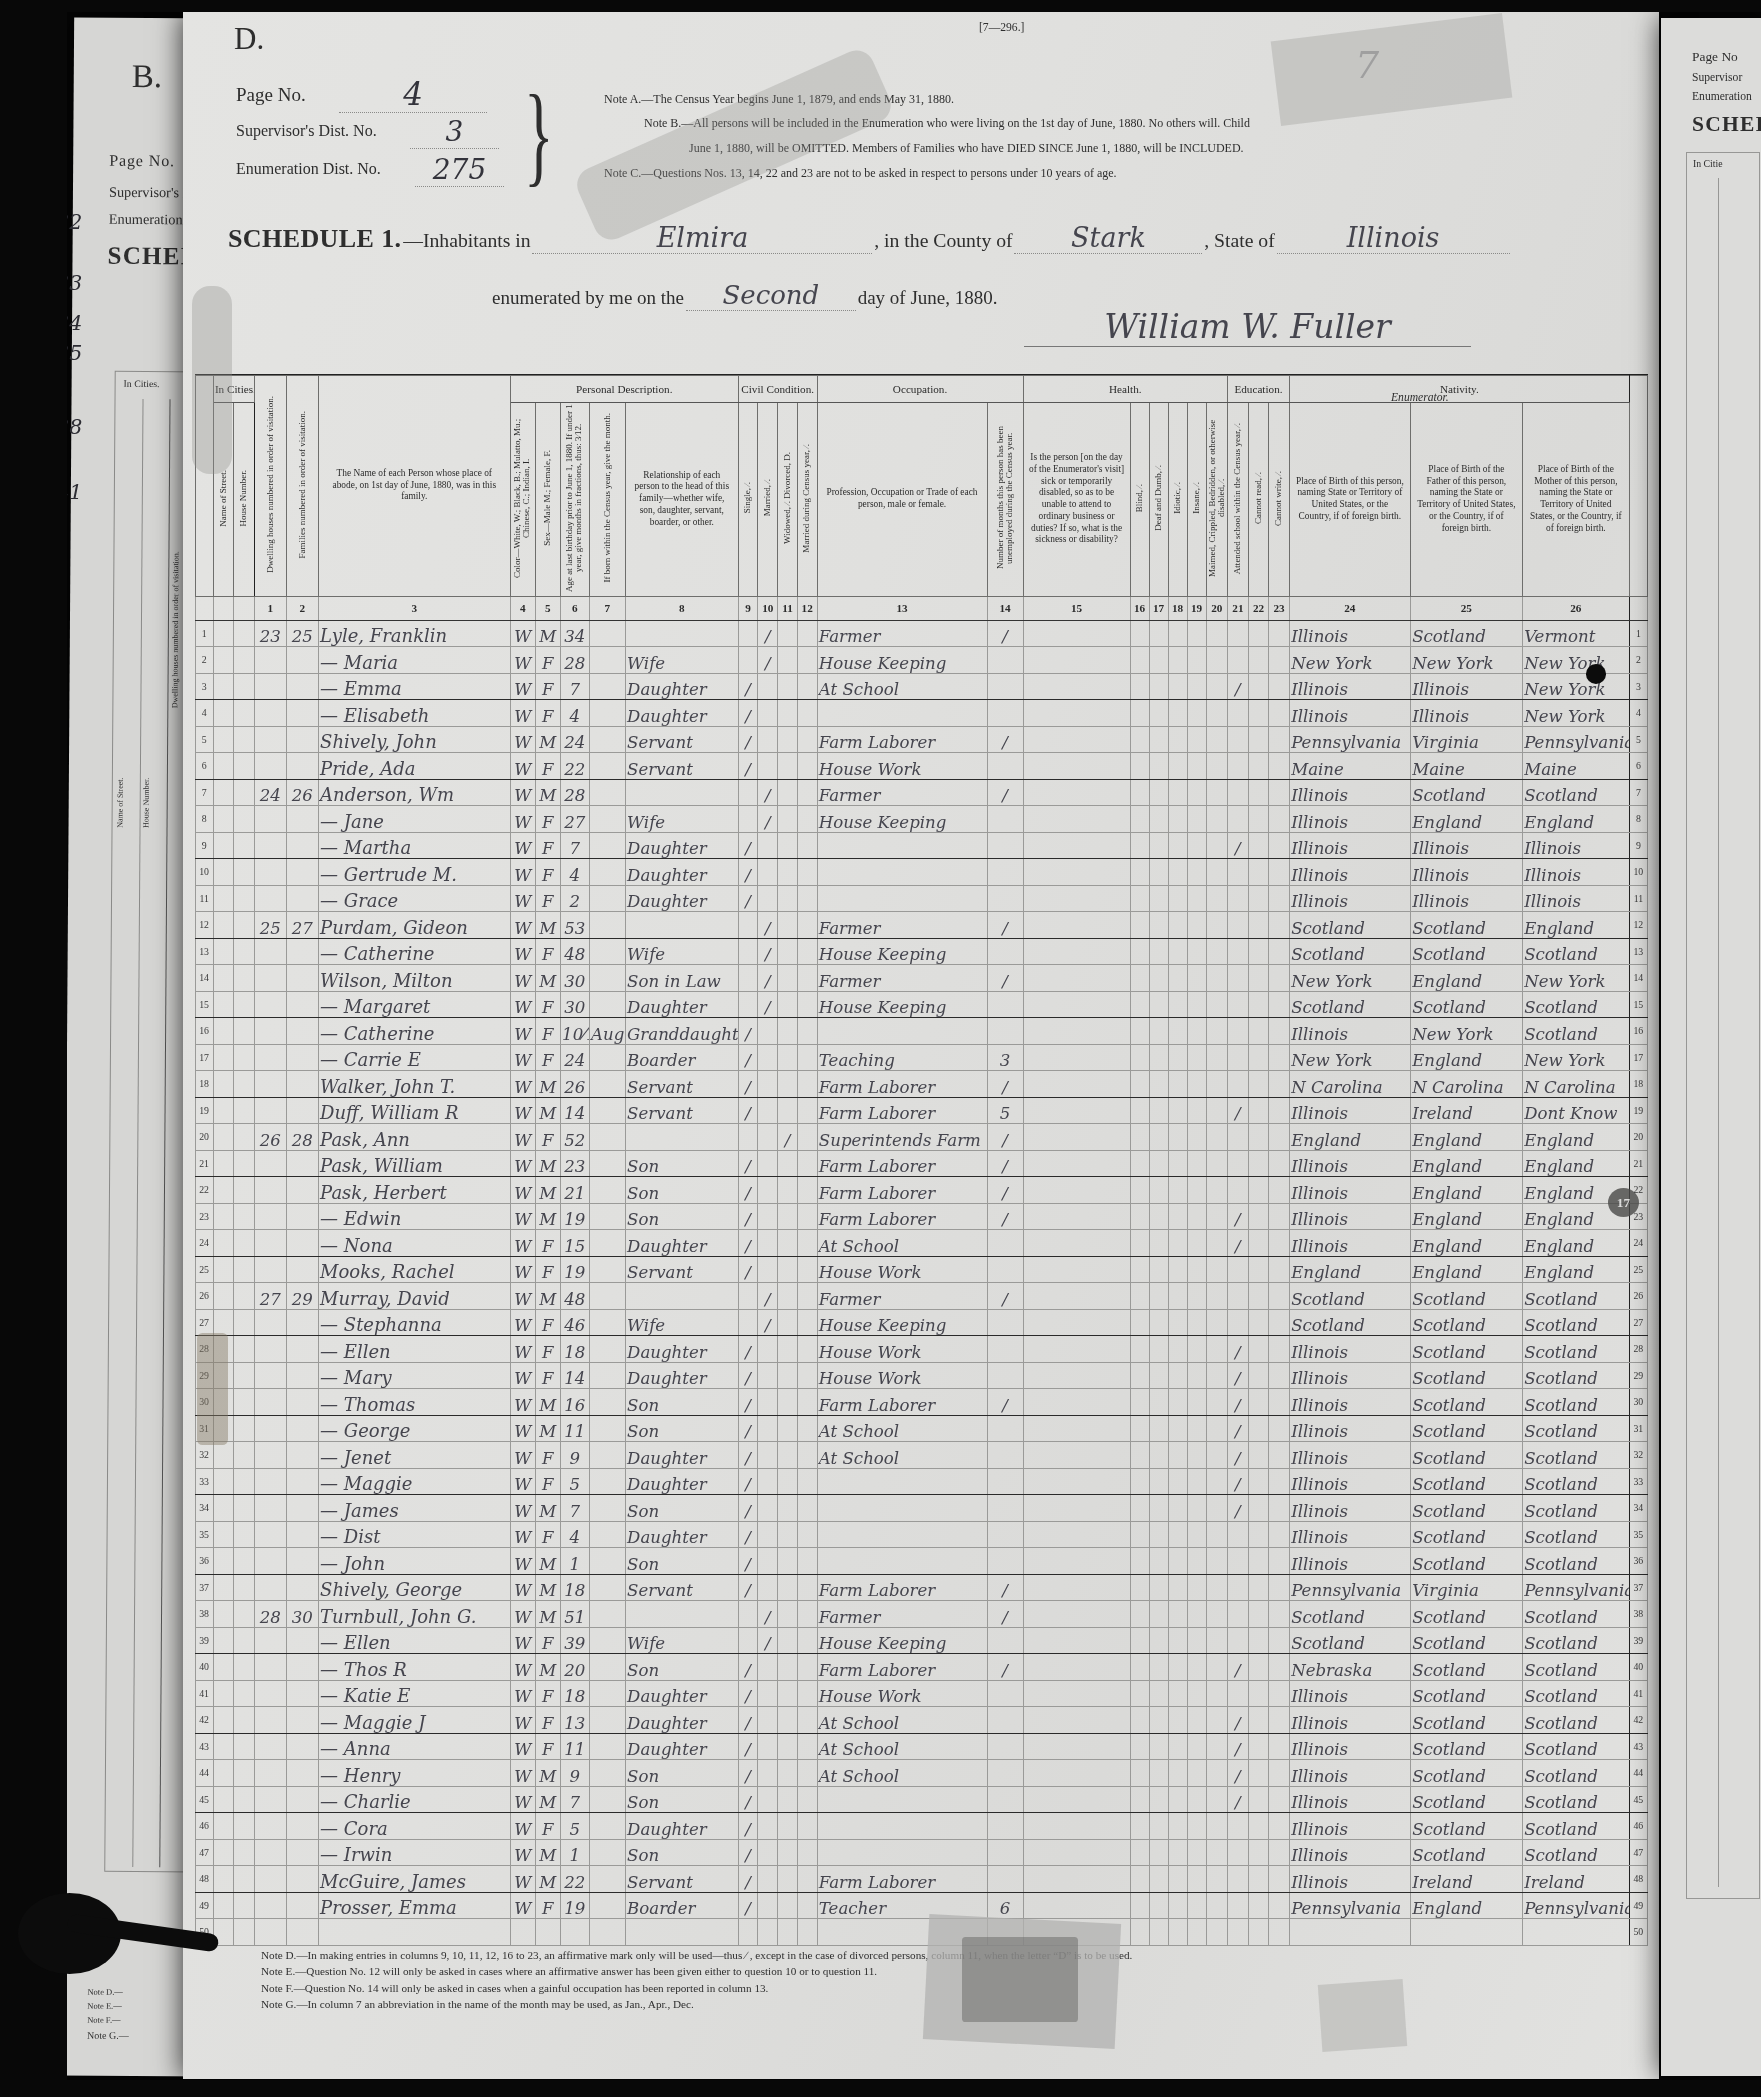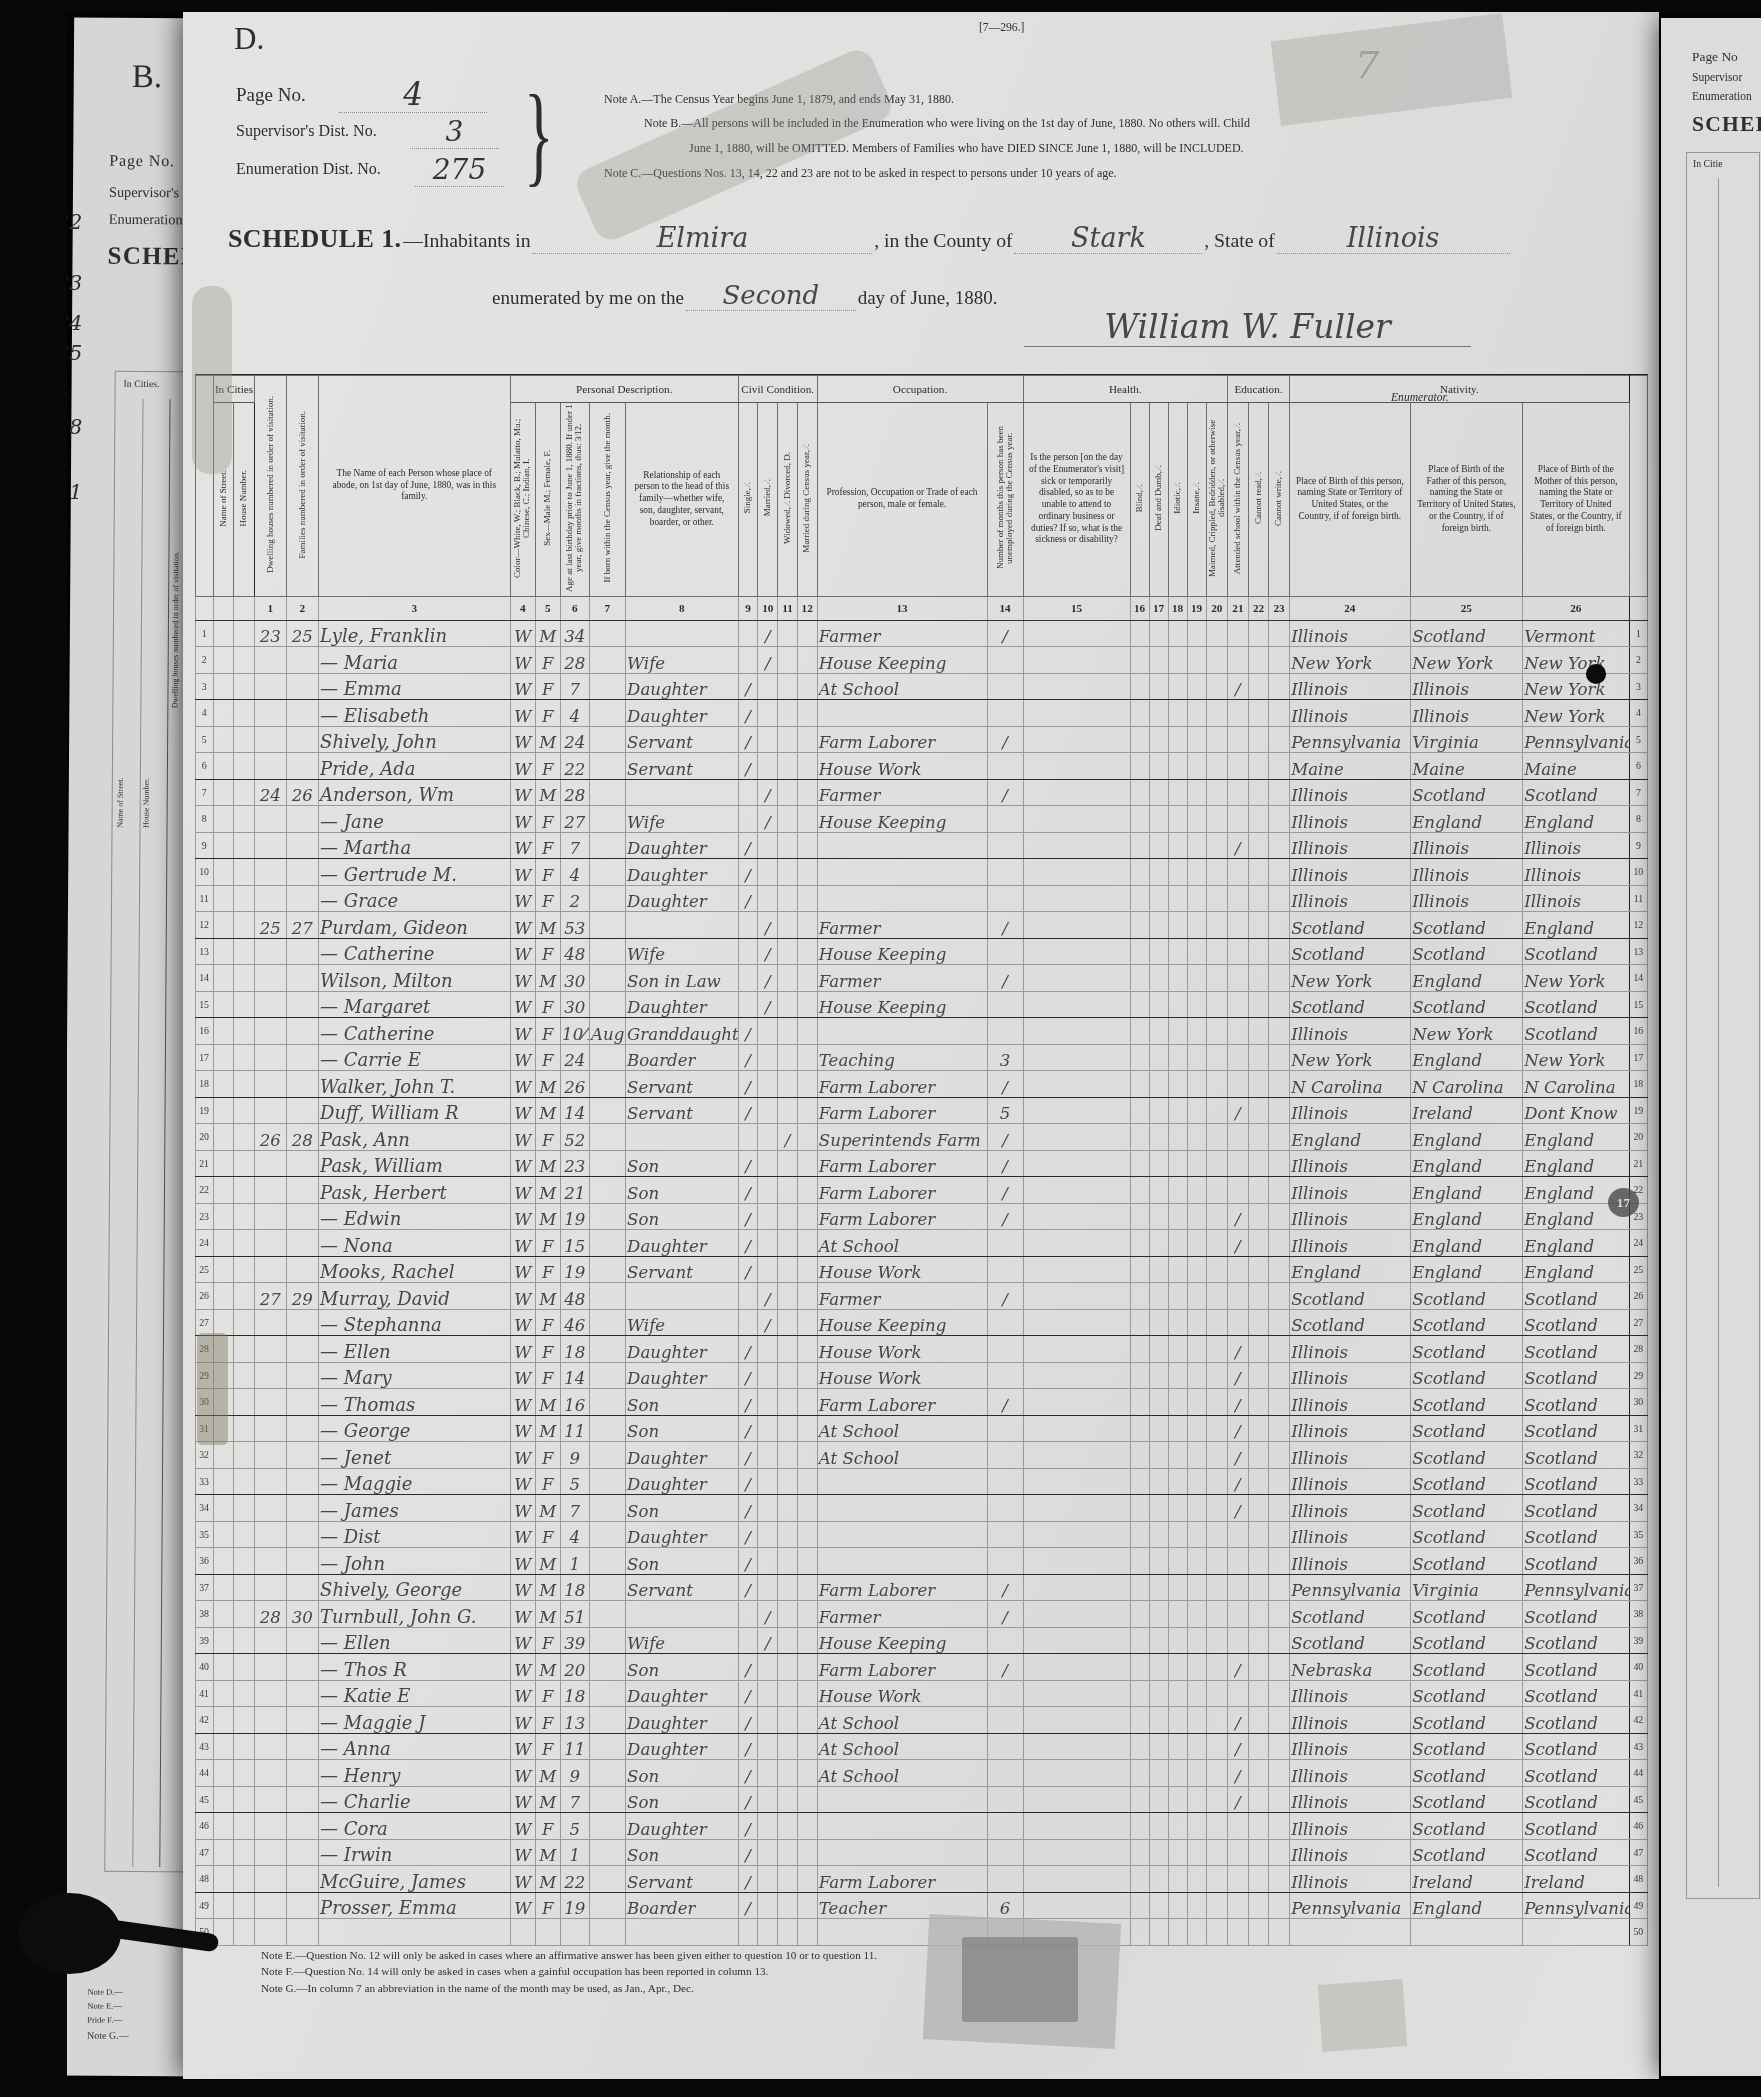--- a/index.html
+++ b/index.html
@@ -58,21 +58,21 @@
   <div class="abs" style="left:43px;top:353px;width:89px;height:1499px;border:0.9px solid #8a8a88;">
     <div class="abs pr" style="left:8px;top:6.3px;font-size:9.8px;">In Cities.</div>
     <div class="abs" style="left:27px;top:27px;width:0;height:1468px;border-left:0.4px solid #8a8a88;"></div>
     <div class="abs" style="left:54px;top:27px;width:0;height:1468px;border-left:1.3px solid #555;"></div>
     <div class="abs pr vert" style="left:3.6px;top:295px;font-size:8px;height:161px;">Name of Street.</div>
     <div class="abs pr vert" style="left:30px;top:295px;font-size:8px;height:161px;">House Number.</div>
     <div class="abs pr vert" style="left:58px;top:148px;font-size:8px;height:313px;">Dwelling houses numbered in order of visitation.</div>
   </div>
   <div class="abs pr" style="left:27px;top:1969px;font-size:8.5px;">Note D.—</div>
   <div class="abs pr" style="left:27px;top:1983px;font-size:8.5px;">Note E.—</div>
-  <div class="abs pr" style="left:27px;top:1997px;font-size:8.5px;">Pride F.—</div>
+  <div class="abs pr" style="left:27px;top:1997px;font-size:8.5px;">Note F.—</div>
   <div class="abs pr" style="left:27px;top:2012px;font-size:10px;">Note G.—</div>
 </div>
 
 <div id="margin-numbers">
     <div class="abs hw2" style="left: 43px; top: 210px; font-size: 20.6px; color: rgb(44, 44, 51);">332</div>
     <div class="abs hw2" style="left: 43px; top: 271px; font-size: 20.6px; color: rgb(44, 44, 51);">333</div>
     <div class="abs hw2" style="left: 43px; top: 311px; font-size: 20.6px; color: rgb(44, 44, 51);">334</div>
     <div class="abs hw2" style="left: 43px; top: 341px; font-size: 20.6px; color: rgb(44, 44, 51);">335</div>
     <div class="abs hw2" style="left: 43px; top: 415px; font-size: 20.6px; color: rgb(44, 44, 51);">338</div>
     <div class="abs hw2" style="left: 43px; top: 480px; font-size: 20.6px; color: rgb(44, 44, 51);">341</div>
@@ -1837,20 +1837,21 @@
             <td class="c-pob hw bL"></td>
             <td class="c-pf hw"></td>
             <td class="c-pm hw bR"></td>
             <td class="c-n2">50</td>
           </tr>
         </tbody>
   </table>
   </div>
 
   <div class="abs" style="left:78px;top:1937px;width:1365px;">
+    <div class="pr" style="font-size:11.2px;margin-bottom:4.5px;">Note D.—In making entries in columns 9, 10, 11, 12, 16 to 23, an affirmative mark only will be used—thus ∕ , except in the case of divorced persons, column 11, when the letter “D” is to be used.</div>
     <div class="pr" style="font-size:11.2px;margin-bottom:4.5px;">Note E.—Question No. 12 will only be asked in cases where an affirmative answer has been given either to question 10 or to question 11.</div>
     <div class="pr" style="font-size:11.2px;margin-bottom:4.5px;">Note F.—Question No. 14 will only be asked in cases when a gainful occupation has been reported in column 13.</div>
     <div class="pr" style="font-size:11.2px;">Note G.—In column 7 an abbreviation in the name of the month may be used, as Jan., Apr., Dec.</div>
   </div>
 </div>
 
 <div id="right-page" class="abs page">
   <div class="abs pr" style="left:31px;top:31px;font-size:13.4px;">Page No</div>
   <div class="abs pr" style="left:31px;top:53px;font-size:11.6px;">Supervisor</div>
   <div class="abs pr" style="left:31px;top:72px;font-size:11.6px;">Enumeration</div>

